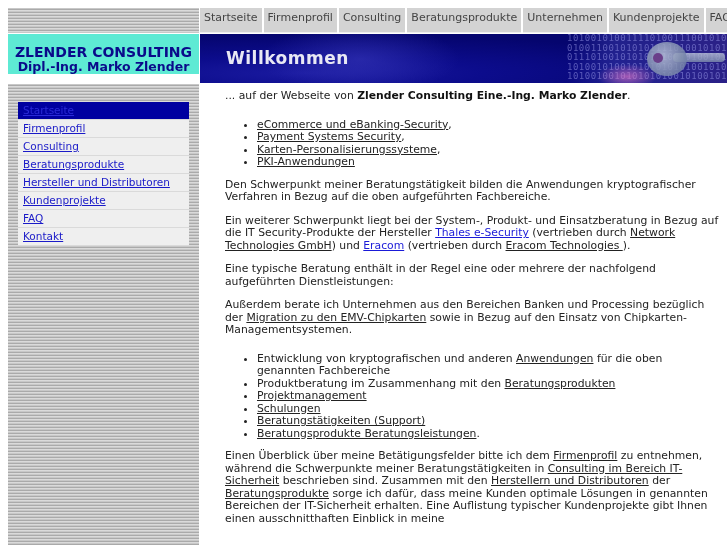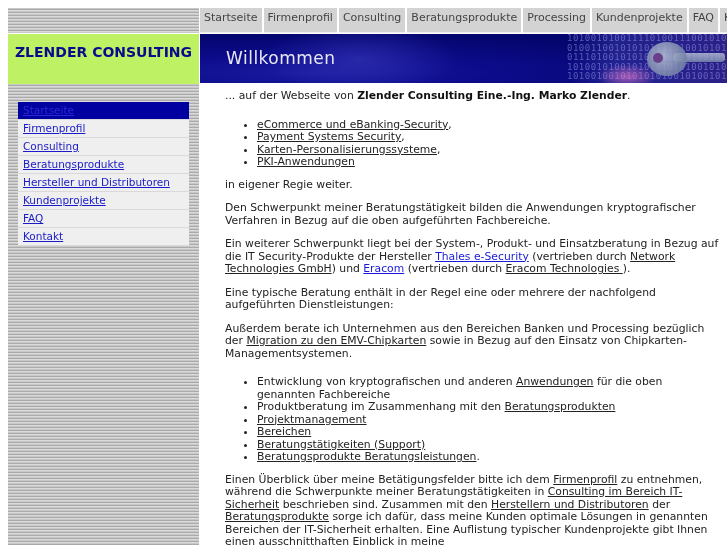--- a/index.html
+++ b/index.html
@@ -3,21 +3,21 @@
 <meta charset="utf-8">
 <style>
   html, body { margin:0; padding:0; background:#fff; }
   body { width:727px; height:545px; overflow:hidden; position:relative;
          font-family:"DejaVu Sans", sans-serif; font-size:11px; color:#222; }
   .stripes {
     background: repeating-linear-gradient(to bottom,
       #c8c8c8 0px, #c8c8c8 1px, #aaaaaa 1px, #aaaaaa 2px, #dadada 2px, #dadada 3px);
   }
   #left-top { position:absolute; left:8px; top:8px; width:191px; height:25px; }
-  #logo { position:absolute; left:8px; top:34px; width:191px; height:65px; background:#bef264;
+  #logo { position:absolute; left:8px; top:34px; width:191px; height:40px; background:#5eead4;
           text-align:center; color:#0a0a8a; font-weight:bold; }
   #logo .l1 { font-size:14px; margin-top:11px; line-height:14px; }
   #logo .l2 { font-size:12.5px; line-height:15px; }
   #left-col { position:absolute; left:8px; top:84px; width:191px; height:461px; }
   #topnav { position:absolute; left:200px; top:8px; right:0; height:25px; display:flex; gap:2px; }
   #topnav a { background:#d3d3d3; color:#444; text-decoration:none; font-size:11px;
               display:block; height:24px; line-height:19px; padding:0 4px; border-bottom:1px solid #eee; white-space:nowrap; }
   #banner { position:absolute; left:200px; top:34px; width:527px; height:49px; overflow:hidden;
             background: radial-gradient(ellipse at 20% 80%, #1a1aa0 0%, #0c0c8c 30%, #05056e 70%),
                         #080880; }
@@ -28,49 +28,50 @@
             color:rgba(150,150,230,.55); letter-spacing:0.5px; overflow:hidden; white-space:pre;
             background: linear-gradient(to right, rgba(40,40,160,0) 0%, rgba(60,60,170,.5) 30%, rgba(80,60,160,.5) 100%); }
   #banner .key { position:absolute; right:40px; top:8px; width:40px; height:34px; border-radius:50%;
             background: radial-gradient(circle at 40% 40%, #b9c2d8, #7f8dad 60%, #6070a0); opacity:.85; }
   #banner .keyhole { position:absolute; right:64px; top:19px; width:10px; height:10px; border-radius:50%;
             background:#6a3f8a; }
   #banner .shaft { position:absolute; right:2px; top:19px; width:52px; height:9px; border-radius:4px;
             background: linear-gradient(to bottom, #b9c2d8, #7f8dad); opacity:.8; }
   #banner .pink { position:absolute; right:70px; top:30px; width:60px; height:25px;
             background: radial-gradient(ellipse, rgba(230,120,200,.65), rgba(0,0,0,0) 70%); }
-  #banner h1 { position:absolute; left:26px; top:14px; margin:0; font-weight:normal;
+  #banner h1 { position:absolute; left:26px; top:14px; margin:0; font-weight:bold;
             font-size:17px; color:#e8e8f4; letter-spacing:0.5px; }
   #sidemenu { position:absolute; left:18px; top:102px; width:171px; }
   #sidemenu a { display:block; height:17px; line-height:17px; margin-bottom:1px; background:#efefef;
             color:#1a1ac8; text-decoration:underline; padding-left:5px; font-size:10.5px; }
   #sidemenu a.active { background:#0000a0; color:#2a2ad8; }
   #content { position:absolute; left:225px; top:90px; width:498px; line-height:12.5px; font-size:10.8px; color:#222; }
   #content p { margin:0 0 11px 0; }
   #content ul { margin:16px 0 10px 0; padding-left:32px; }
   #content li { margin:0; }
   #content a { color:#222; text-decoration:underline; }
   #content a.blue { color:#1a1ad8; }
   #content b { color:#111; }
 </style>
 </head>
 <body>
 
 <div id="left-top" class="stripes"></div>
 
 <div id="logo">
   <div class="l1">ZLENDER CONSULTING</div>
+  <div class="l2">Dipl.-Ing. Marko Zlender</div>
 </div>
 
 <nav id="topnav">
   <a href="#">Startseite</a>
   <a href="#">Firmenprofil</a>
   <a href="#">Consulting</a>
   <a href="#">Beratungsprodukte</a>
-  <a href="#">Processing</a>
+  <a href="#">Unternehmen</a>
   <a href="#">Kundenprojekte</a>
   <a href="#">FAQ</a>
   <a href="#">Kontakt</a>
 </nav>
 
 <div id="banner">
   <div class="glow1"></div>
   <div class="binary">1010010100111101001110010101
 0100110010101011110100101010
 0111010010101010100101001011
@@ -100,32 +101,31 @@
   <p><span>... auf der Webseite von </span><b>Zlender Consulting Eine.-Ing. Marko Zlender</b><span>.</span></p>
 
 
   <ul>
     <li><a href="#">eCommerce und eBanking-Security</a><span>,</span></li>
     <li><a href="#">Payment Systems Security</a><span>,</span></li>
     <li><a href="#">Karten-Personalisierungssysteme</a><span>,</span></li>
     <li><a href="#">PKI-Anwendungen</a></li>
   </ul>
 
-  <p>in eigener Regie weiter.</p>
   <p>Den Schwerpunkt meiner Beratungstätigkeit bilden die Anwendungen kryptografischer Verfahren in Bezug auf die oben aufgeführten Fachbereiche.</p>
 
   <p><span>Ein weiterer Schwerpunkt liegt bei der System-, Produkt- und Einsatzberatung in Bezug auf die IT Security-Produkte der Hersteller </span><a href="#" class="blue">Thales e-Security</a><span> (vertrieben durch </span><a href="#">Network Technologies GmbH</a><span>) und </span><a href="#" class="blue">Eracom</a><span> (vertrieben durch </span><a href="#">Eracom Technologies </a><span>).</span></p>
 
   <p>Eine typische Beratung enthält in der Regel eine oder mehrere der nachfolgend aufgeführten Dienstleistungen:</p>
 
   <p><span>Außerdem berate ich Unternehmen aus den Bereichen Banken und Processing bezüglich der </span><a href="#">Migration zu den EMV-Chipkarten</a><span> sowie in Bezug auf den Einsatz von Chipkarten-Managementsystemen.</span></p>
 
   <ul>
     <li><span>Entwicklung von kryptografischen und anderen </span><a href="#">Anwendungen</a><span> für die oben genannten Fachbereiche</span></li>
     <li><span>Produktberatung im Zusammenhang mit den </span><a href="#">Beratungsprodukten</a></li>
     <li><a href="#">Projektmanagement</a></li>
-    <li><a href="#">Bereichen</a></li>
+    <li><a href="#">Schulungen</a></li>
     <li><a href="#">Beratungstätigkeiten (Support)</a></li>
     <li><a href="#">Beratungsprodukte Beratungsleistungen</a><span>.</span></li>
   </ul>
 
   <p><span>Einen Überblick über meine Betätigungsfelder bitte ich dem </span><a href="#">Firmenprofil</a><span> zu entnehmen, während die Schwerpunkte meiner Beratungstätigkeiten in </span><a href="#">Consulting im Bereich IT-Sicherheit</a><span> beschrieben sind. Zusammen mit den </span><a href="#">Herstellern und Distributoren</a><span> der </span><a href="#">Beratungsprodukte</a><span> sorge ich dafür, dass meine Kunden optimale Lösungen in genannten Bereichen der IT-Sicherheit erhalten. Eine Auflistung typischer Kundenprojekte gibt Ihnen einen ausschnitthaften Einblick in meine</span></p>
 </main>
 
 </body></html>

